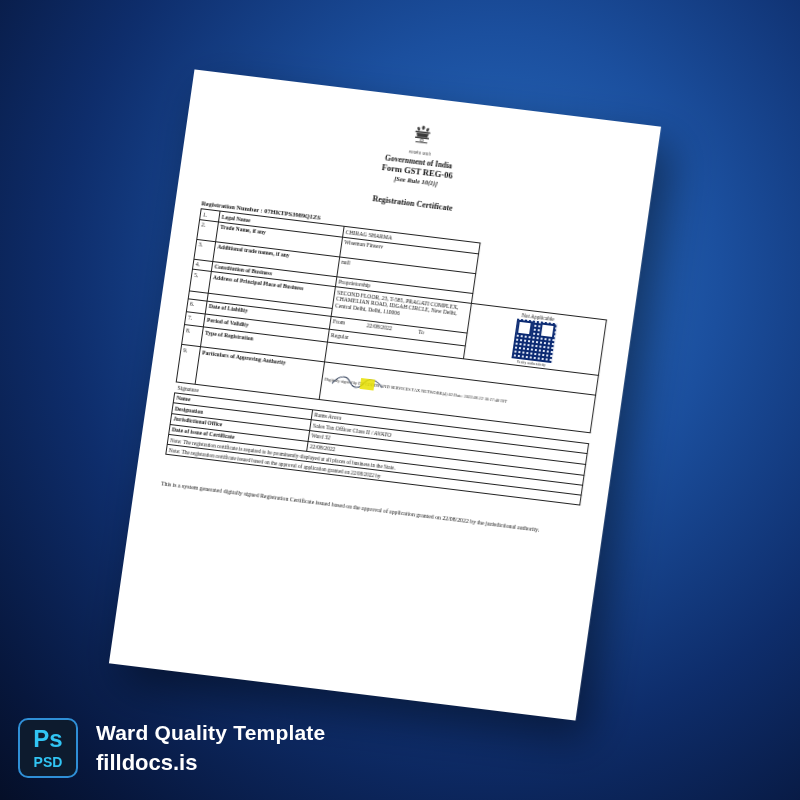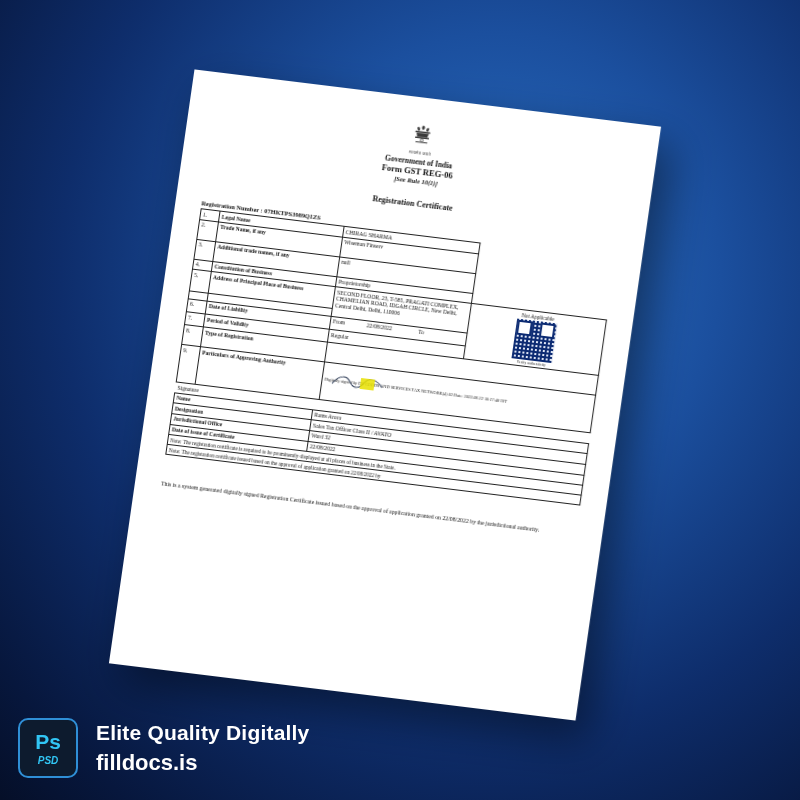--- a/index.html
+++ b/index.html
@@ -153,22 +153,22 @@
     background: #0d1b2e;
     border: 2px solid #2f8fd6;
     color: #31c5f4;
     display: flex;
     flex-direction: column;
     align-items: center;
     justify-content: center;
     font-family: "Liberation Sans", sans-serif;
     box-sizing: border-box;
   }
-  .psd-badge .ps { font-size: 21px; font-weight: bold; line-height: 1; }
-  .psd-badge .psd { font-size: 10px; font-weight: bold; margin-top: 3px; font-style: italic; }
+  .psd-badge .ps { font-size: 24px; font-weight: bold; line-height: 1; }
+  .psd-badge .psd { font-size: 14px; font-weight: bold; margin-top: 3px; }
   .bar-text { margin-left: 18px; color: #fff; font-family: "Liberation Sans", sans-serif; }
   .bar-text .t1 { font-size: 21px; font-weight: bold; letter-spacing: .2px; }
   .bar-text .t2 { font-size: 22px; font-weight: bold; margin-top: 5px; }
 </style>
 </head>
 <body>
 
 <div id="stage">
 
   <div id="sheet-wrap">
@@ -307,18 +307,18 @@
       <div class="footer-note">This is a system generated digitally signed Registration Certificate issued based on the approval of application granted on 22/08/2022 by the jurisdictional authority.</div>
     </div>
   </div>
 
   <div id="bottombar">
     <div class="psd-badge">
       <div class="ps">Ps</div>
       <div class="psd">PSD</div>
     </div>
     <div class="bar-text">
-      <div class="t1">Elite Quality Digitally</div>
+      <div class="t1">Ward Quality Template</div>
       <div class="t2">filldocs.is</div>
     </div>
   </div>
 
 </div>
 
 </body></html>

